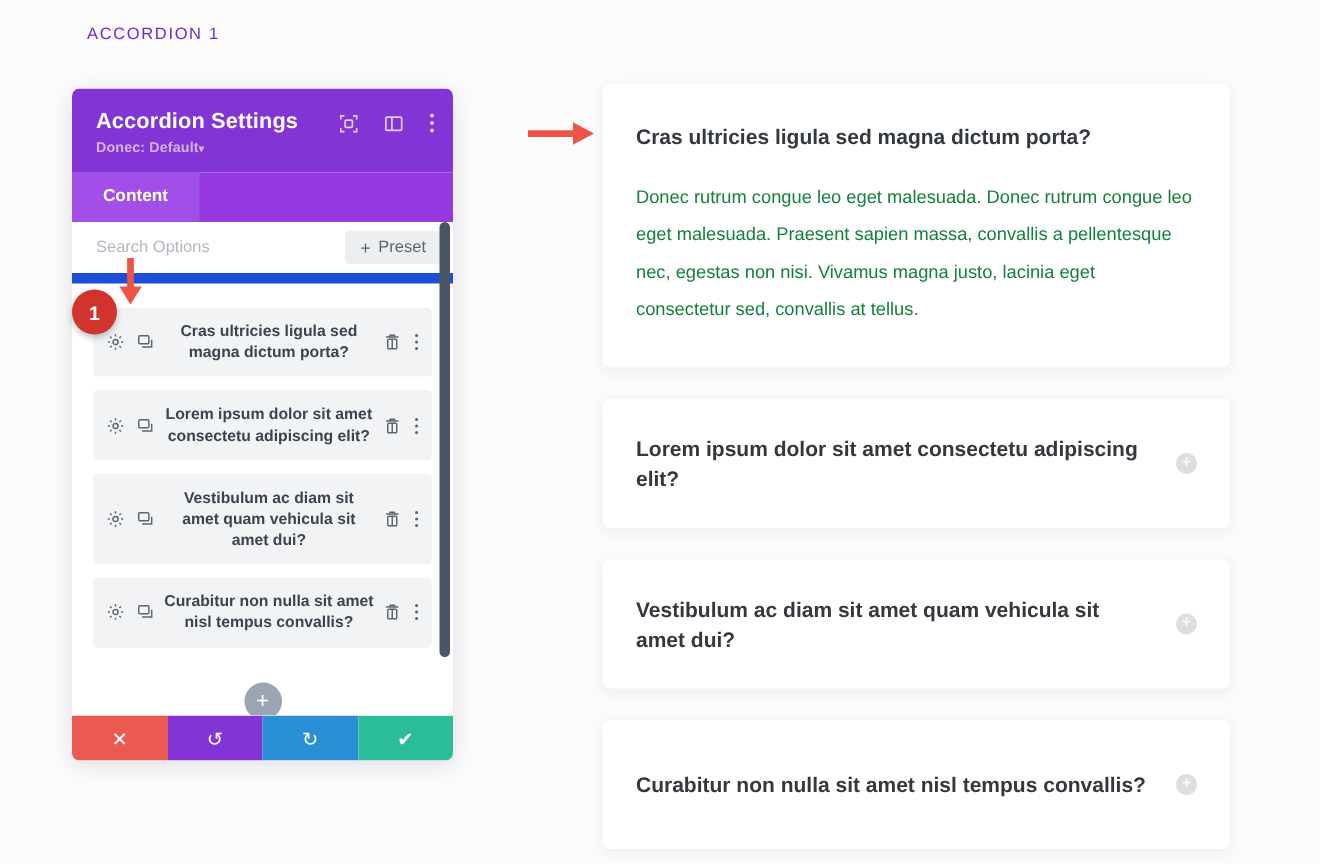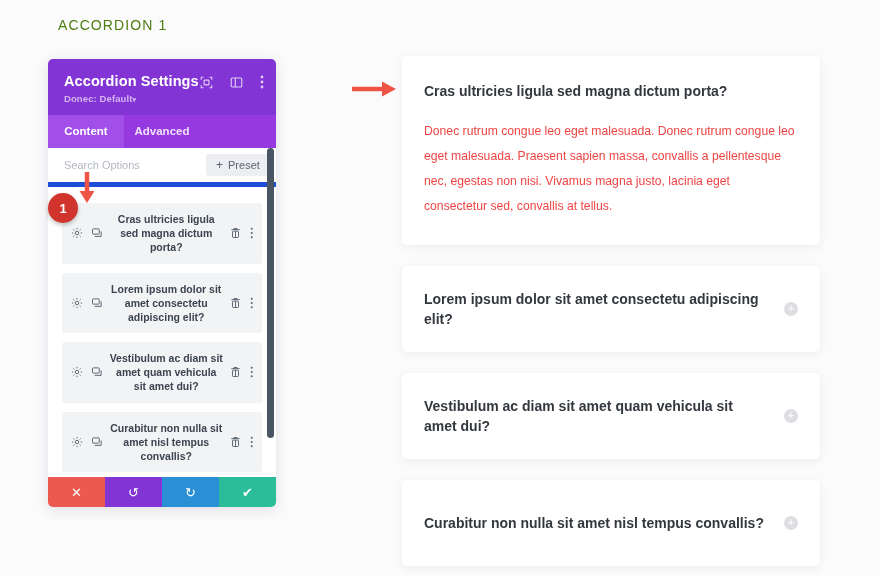--- a/index.html
+++ b/index.html
@@ -11,32 +11,32 @@
     font-family: "Liberation Sans", sans-serif;
     position: relative;
     overflow: hidden;
   }
 
   
   .page-heading {
     position: absolute;
     left: 58px;
     top: 17px;
-    font-size: 14px;
+    font-size: 11px;
     letter-spacing: 1.1px;
-    color: #4d7c0f;
+    color: #6d28d9;
     font-weight: 400;
   }
 
   
   .settings-modal {
     position: absolute;
     left: 48px;
     top: 59px;
-    width: 228px;
+    width: 254px;
     height: 448px;
     border-radius: 5px;
     overflow: hidden;
     box-shadow: 0 3px 14px rgba(40,40,60,.13);
     background: #fff;
     display: flex;
     flex-direction: column;
   }
 
   .modal-header {
@@ -94,21 +94,21 @@
     background: #fff;
     display: flex;
     flex-direction: column;
   }
 
   .search-row {
     display: flex;
     align-items: center;
     justify-content: space-between;
     padding: 6px 8px 6px 16px;
-    border-bottom: 5px solid #1d4ed8;
+    border-bottom: 7px solid #1d4ed8;
     flex: 0 0 auto;
   }
   .search-input {
     border: none;
     outline: none;
     font-size: 11px;
     color: #4b5563;
     font-family: "Liberation Sans", sans-serif;
     background: transparent;
     width: 170px;
@@ -269,21 +269,21 @@
     font-weight: bold;
     color: #33383f;
     line-height: 1.45;
     flex: 1 1 auto;
     padding-right: 18px;
   }
   .pv-body {
     margin-top: 17px;
     font-size: 12.2px;
     line-height: 2.05;
-    color: #ef4444;
+    color: #15803d;
   }
   .pv-toggle {
     flex: 0 0 auto;
     width: 14px; height: 14px;
     border-radius: 50%;
     background: #dcdee1;
     color: #f7f7f8;
     display: flex;
     align-items: center;
     justify-content: center;
@@ -322,21 +322,20 @@
           <circle cx="2" cy="2" r="1.4"></circle>
             <circle cx="2" cy="7" r="1.4"></circle>
             <circle cx="2" cy="12" r="1.4"></circle>
         </svg>
       </span>
     </div>
   </div>
 
   <div class="tab-bar">
     <div class="tab active">Content</div>
-    <div class="tab">Advanced</div>
   </div>
 
   <div class="modal-body">
 
     <div class="search-row">
       <input class="search-input" placeholder="Search Options" style="">
       <div class="filter-btn">
         <span class="filter-plus">+</span>
         <span>Preset</span>
       </div>

